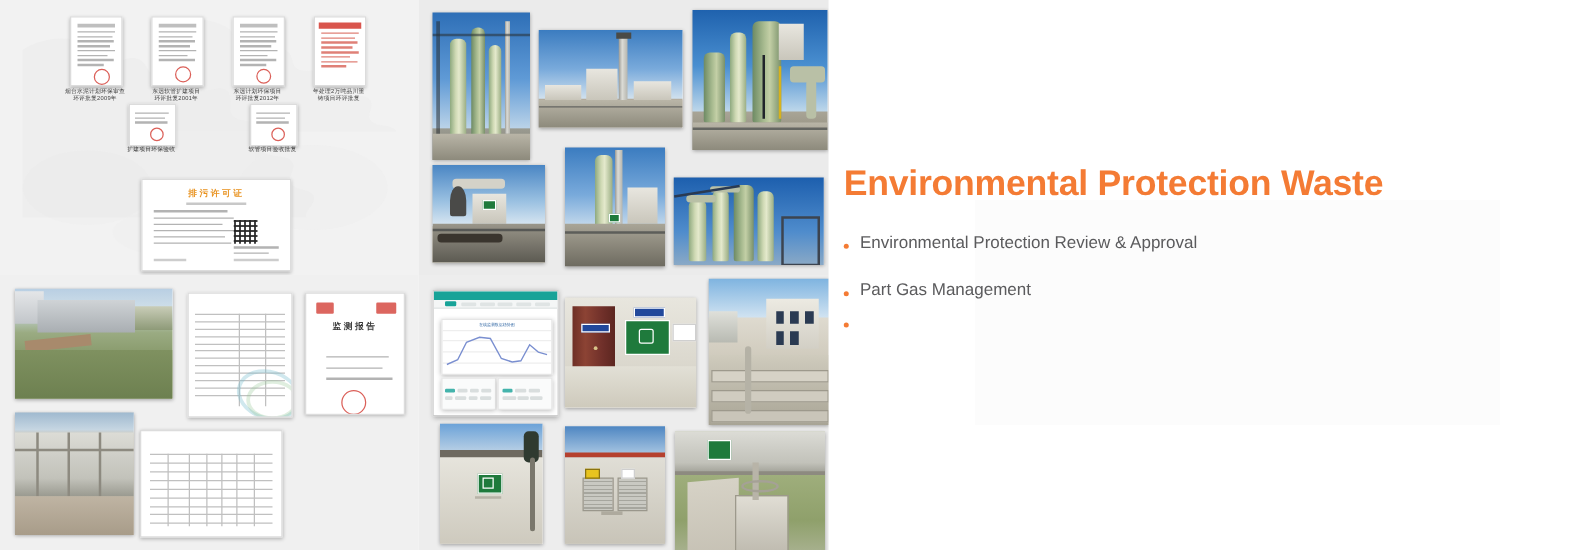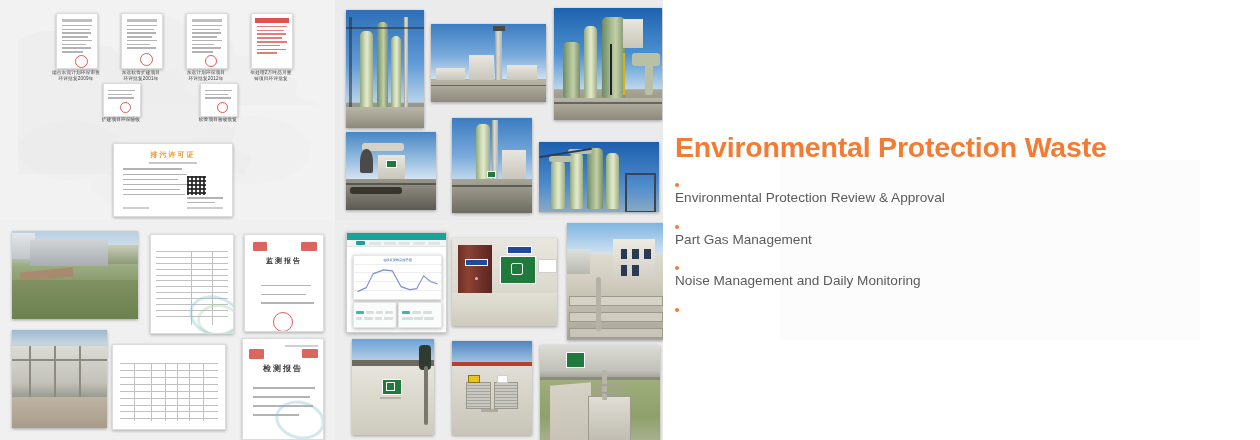--- a/index.html
+++ b/index.html
@@ -90,21 +90,21 @@
   .door{position:absolute;background:linear-gradient(90deg,#6e2f26,#8c4334 30%,#70302a 70%,#5c2620);}
   .louver{position:absolute;background:repeating-linear-gradient(#c9c9c2 0 2px,#a6a69e 2px 3px);}
 
   
   .rightpane{position:relative;flex:1 1 auto;height:440px;background:#ffffff;}
   .soft{position:absolute;left:117px;top:160px;width:420px;height:180px;
         background:#fcfcfc;}
   .title{position:absolute;left:12px;top:131px;color:#f47b34;
          font-size:28.5px;font-weight:bold;letter-spacing:-.2px;white-space:nowrap;}
   .bullets{position:absolute;left:12px;top:186px;width:470px;}
-  .bullet{display:flex;align-items:flex-start;margin-bottom:21.5px;flex-direction:column;}
+  .bullet{display:flex;align-items:flex-end;margin-bottom:21.5px;}
   .dot{flex:0 0 auto;width:4px;height:4px;border-radius:50%;background:#f47b34;
        margin-right:9px;position:relative;top:-3px;}
   .btxt{color:#5b5b5d;font-size:13.6px;line-height:16px;white-space:nowrap;}
 </style>
 </head>
 <body>
 
 <div class="page">
 
   <div class="collage">
@@ -341,31 +341,20 @@
           <div class="r" style="top:96%;"></div>
           <div class="c" style="left:14%;"></div>
             <div class="c" style="left:32%;"></div>
           <div class="c" style="left:46%;"></div>
             <div class="c" style="left:58%;"></div>
           <div class="c" style="left:70%;"></div>
             <div class="c" style="left:84%;"></div>
         </div>
       </div>
 
-      <div class="doc" style="left:242px;top:118px;width:80px;height:100px;">
-        <div class="seal-sq" style="left:8%;top:10%;width:15px;height:10px;"></div>
-        <div class="seal-sq" style="left:74%;top:10%;width:16px;height:9px;"></div>
-        <div class="ln" style="left:52%;right:6%;top:6%;background:#d0d0d0;"></div>
-        <div class="doc-title" style="top:24%;font-size:8px;">检测报告</div>
-        <div class="ln" style="left:12%;right:10%;top:48%;"></div>
-        <div class="ln" style="left:12%;right:16%;top:57%;"></div>
-        <div class="ln" style="left:12%;right:12%;top:66%;"></div>
-        <div class="ln" style="left:12%;right:30%;top:75%;"></div>
-        <div class="swoosh" style="left:40%;top:62%;width:44px;height:32px;transform:rotate(14deg);"></div>
-      </div>
     </div>
 
     <div class="quad q-br">
 
       <div class="win" style="left:11px;top:12px;width:99px;height:99px;">
         <div class="tbar"></div>
         <div class="tabs">
           <div class="tab" style="left:9%;width:9%;"></div>
           <div class="tabg" style="left:22%;width:12%;"></div>
           <div class="tabg" style="left:37%;width:12%;"></div>
@@ -470,20 +459,16 @@
       <div class="bullet">
         <span class="dot"></span>
         <span class="btxt">Environmental Protection Review &amp; Approval</span>
       </div>
       <div class="bullet">
         <span class="dot"></span>
         <span class="btxt"> Part Gas Management</span>
       </div>
       <div class="bullet">
         <span class="dot"></span>
-        <span class="btxt">Noise Management and Daily Monitoring</span>
-      </div>
-      <div class="bullet">
-        <span class="dot"></span>
       </div>
     </div>
   </div>
 </div>
 
 </body></html>

